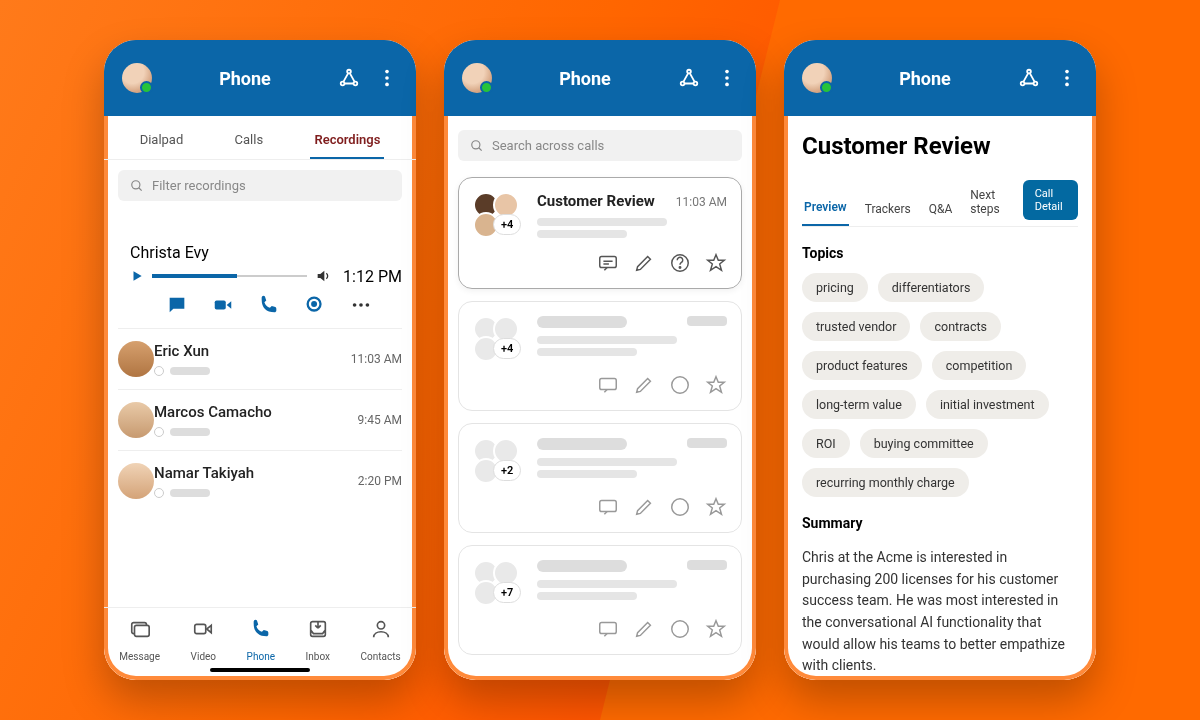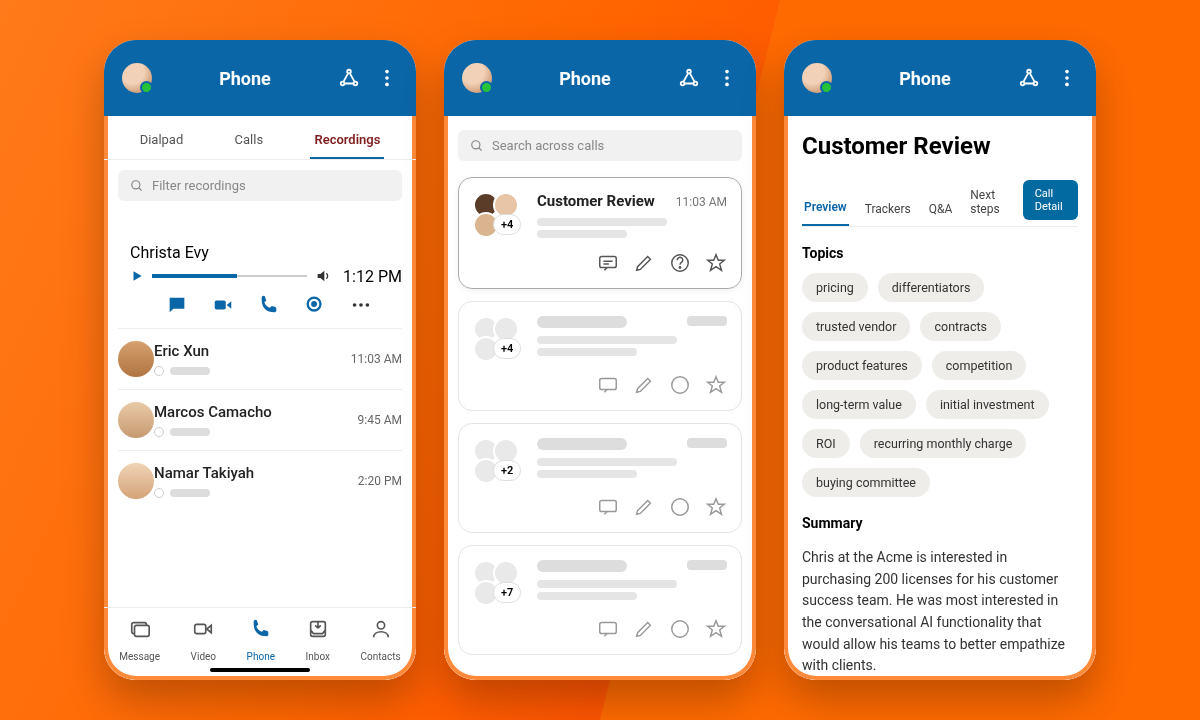--- a/index.html
+++ b/index.html
@@ -498,20 +498,20 @@
     <div class="chips" id="chips-container">
         <span class="chip">pricing</span>
         <span class="chip">differentiators</span>
         <span class="chip">trusted vendor</span>
         <span class="chip">contracts</span>
         <span class="chip">product features</span>
         <span class="chip">competition</span>
         <span class="chip">long-term value</span>
         <span class="chip">initial investment</span>
         <span class="chip">ROI</span>
+        <span class="chip">buying committee</span>
         <span class="chip">recurring monthly charge</span>
-        <span class="chip">buying committee</span>
       </div>
 
     <h2>Summary</h2>
     <div class="summary-text">Chris at the Acme is interested in purchasing 200 licenses for his customer success team. He was most interested in the conversational AI functionality that would allow his teams to better empathize with clients.</div>
   </div>
 </div>
 
 </body></html>

